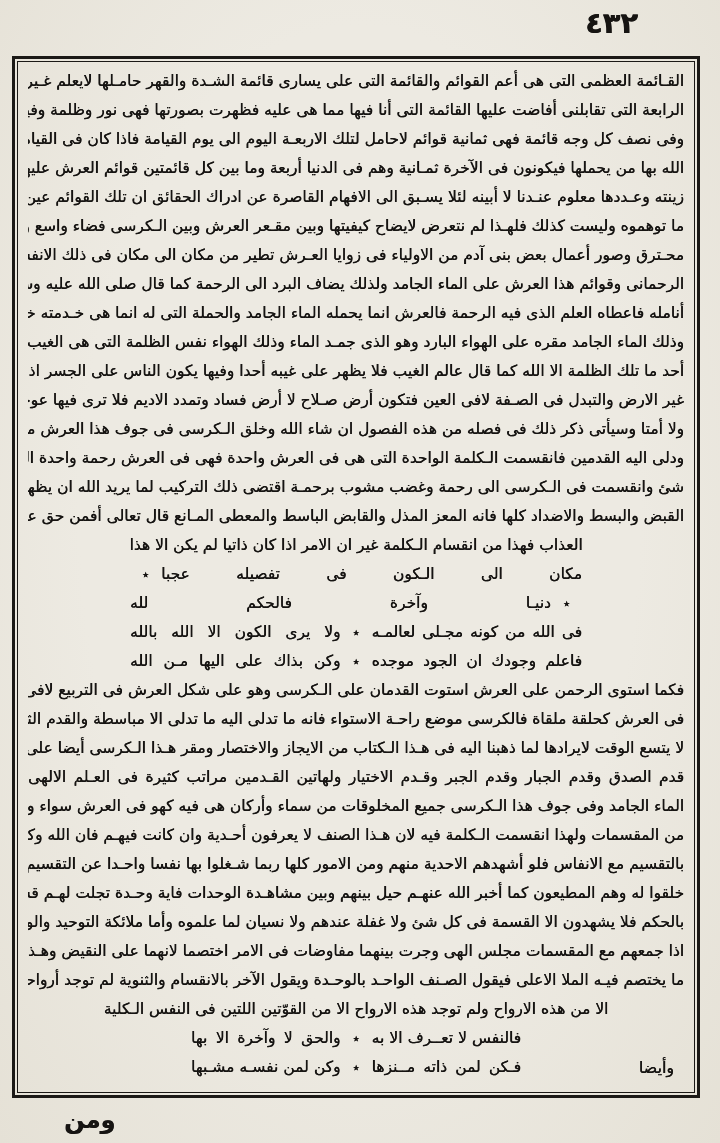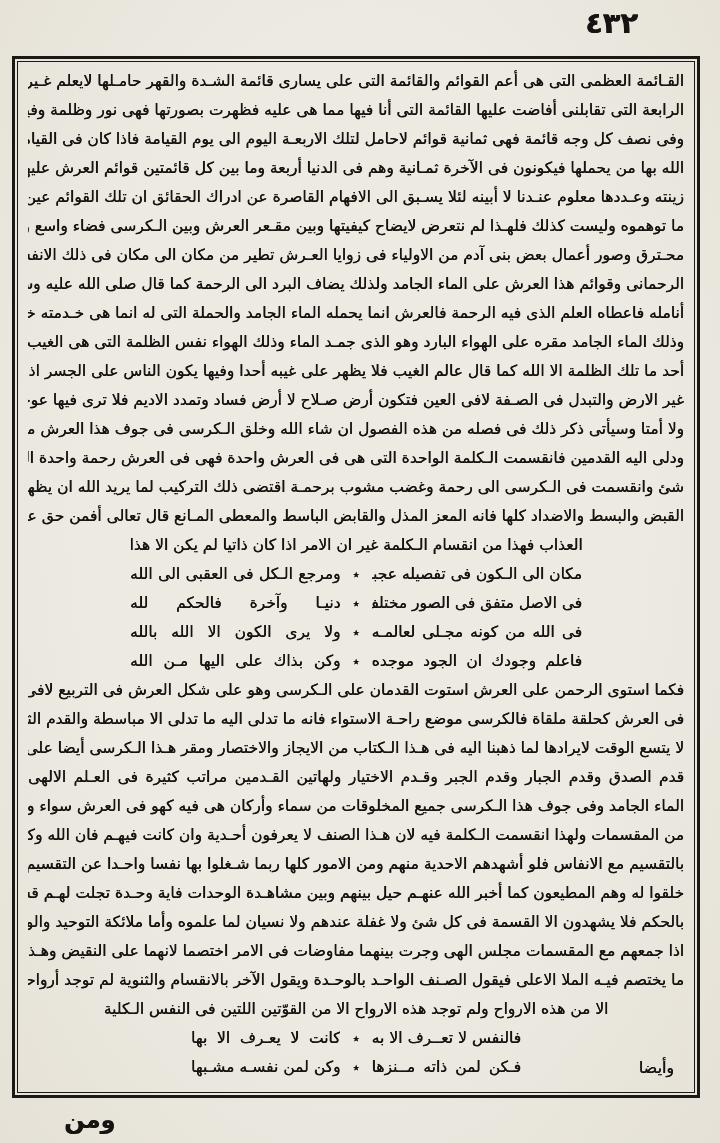--- a/index.html
+++ b/index.html
@@ -83,24 +83,22 @@
       <div class="line">ودلى اليه القدمين فانقسمت الـكلمة الواحدة التى هى فى العرش واحدة فهى فى العرش رحمة واحدة اليها مآل كل</div>
       <div class="line">شئ وانقسمت فى الـكرسى الى رحمة وغضب مشوب برحمـة اقتضى ذلك التركيب لما يريد الله ان يظهر فى العالم من</div>
       <div class="line">القبض والبسط والاضداد كلها فانه المعز المذل والقابض الباسط والمعطى المـانع قال تعالى أفمن حق عليـه كلمة</div>
 
       <div class="line center">العذاب فهذا من انقسام الـكلمة غير ان الامر اذا كان ذاتيا لم يكن الا هذا</div>
 
       <div class="poem poem-1">
         <div class="poem-line">
           <span class="hemistich">مكان الى الـكون فى تفصيله عجبا</span>
           <span class="verse-separator">٭</span>
-          <span class="hemistich">ومرجع الـكل فى العقبى الى الله</span>
         </div>
         <div class="poem-line">
-          <span class="hemistich">فى الاصل متفق فى الصور مختلف</span>
           <span class="verse-separator">٭</span>
           <span class="hemistich">دنيـا وآخرة فالحكم لله</span>
         </div>
         <div class="poem-line">
           <span class="hemistich">فى الله من كونه مجـلى لعالمـه</span>
           <span class="verse-separator">٭</span>
           <span class="hemistich">ولا يرى الكون الا الله بالله</span>
         </div>
         <div class="poem-line">
           <span class="hemistich">فاعلم وجودك ان الجود موجده</span>
@@ -120,21 +118,21 @@
       <div class="line">بالحكم فلا يشهدون الا القسمة فى كل شئ ولا غفلة عندهم ولا نسيان لما علموه وأما ملائكة التوحيد والوحـدات</div>
       <div class="line">اذا جمعهم مع المقسمات مجلس الهى وجرت بينهما مفاوضات فى الامر اختصما لانهما على النقيض وهـذا من جمـلة</div>
       <div class="line">ما يختصم فيـه الملا الاعلى فيقول الصـنف الواحـد بالوحـدة ويقول الآخر بالانقسام والثنوية لم توجد أرواحهم</div>
 
       <div class="line center">الا من هذه الارواح ولم توجد هذه الارواح الا من القوّتين اللتين فى النفس الـكلية</div>
 
       <div class="poem poem-2" style="position:relative;">
         <div class="poem-line">
           <span class="hemistich">فالنفس لا تعــرف الا به</span>
           <span class="verse-separator">٭</span>
-          <span class="hemistich">كانت لا يعـرف الا بها</span>
+          <span class="hemistich">والحق لا وآخرة الا بها</span>
         </div>
         <div class="poem-line">
           <span class="hemistich">فـكن لمن ذاته مــنزها</span>
           <span class="verse-separator">٭</span>
           <span class="hemistich">وكن لمن نفسـه مشـبها</span>
         </div>
         <div class="margin-note" style="top:29px;">وأيضا</div>
       </div>
 
     </div>

